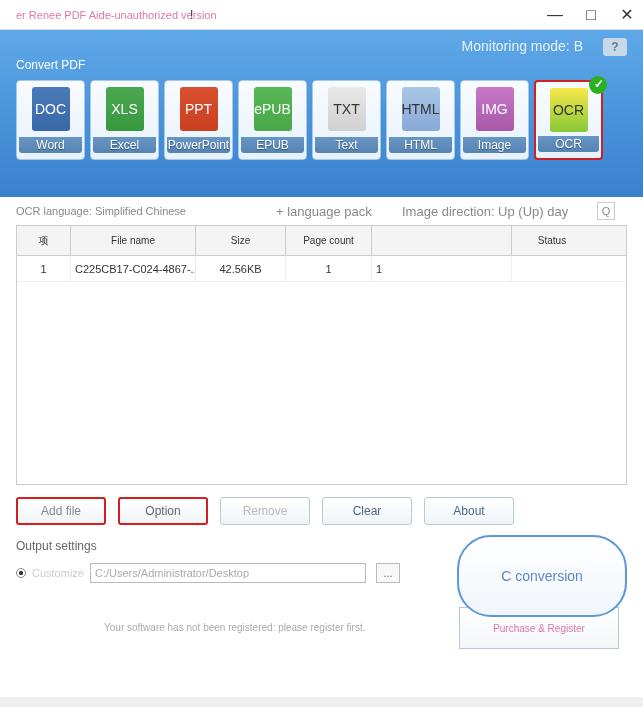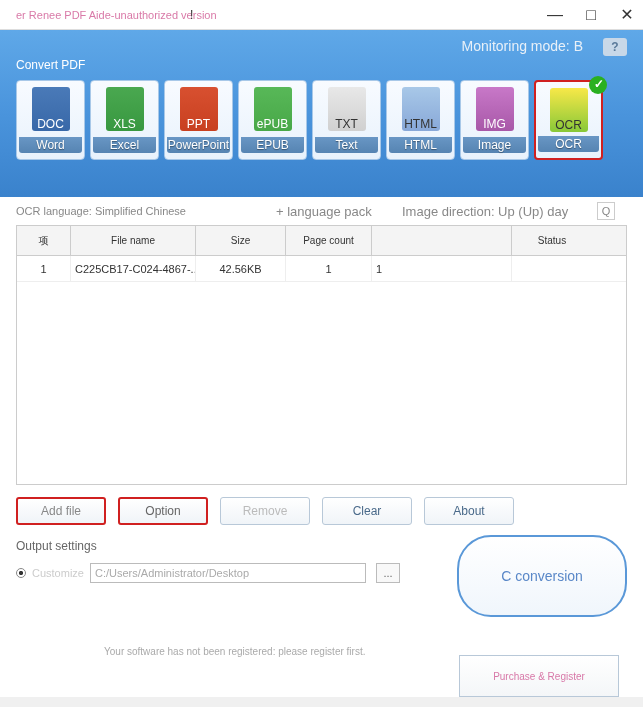--- a/index.html
+++ b/index.html
@@ -13,21 +13,21 @@
 
 .header { height: 167px; background: linear-gradient(180deg, #5fa8e8 0%, #4a94dc 50%, #3a82cc 100%); padding: 8px 16px; position: relative; }
 .monitor-mode { position: absolute; top: 8px; right: 60px; color: #e8f0f8; font-size: 14px; }
 .help-icon { position: absolute; top: 8px; right: 16px; width: 24px; height: 18px; background: #c8d8e8; border-radius: 3px; display: flex; align-items: center; justify-content: center; color: #5a7a9a; font-size: 12px; font-weight: bold; }
 .convert-title { color: #fff; font-size: 12px; margin-top: 20px; margin-bottom: 8px; }
 .format-row { display: flex; gap: 5px; }
 .format-tile { width: 69px; height: 80px; background: linear-gradient(180deg, #f8fbff 0%, #e8f2fc 100%); border: 1px solid #a8c8e8; border-radius: 4px; display: flex; flex-direction: column; align-items: center; justify-content: space-between; padding: 6px 2px; cursor: pointer; }
 .format-tile.selected { border: 2px solid #d02020; position: relative; }
 .format-tile.selected::after { content: ''; position: absolute; top: -6px; right: -6px; width: 18px; height: 18px; background: #2ab020; border-radius: 50%; }
 .format-tile.selected::before { content: '✓'; position: absolute; top: -5px; right: -3px; color: #fff; font-size: 12px; z-index: 1; font-weight: bold; }
-.format-icon { width: 38px; height: 44px; border-radius: 3px; display: flex; flex-direction: column; align-items: center; justify-content: flex-end; font-size: 12px; }
+.format-icon { width: 38px; height: 44px; border-radius: 3px; display: flex; flex-direction: column; align-items: center; justify-content: center; font-size: 14px; }
 .doc-icon { background: linear-gradient(180deg, #4a7ab8 0%, #3868a8 100%); color: #fff; }
 .xls-icon { background: linear-gradient(180deg, #4aa850 0%, #389840 100%); color: #fff; }
 .ppt-icon { background: linear-gradient(180deg, #d85030 0%, #c84020 100%); color: #fff; }
 .epub-icon { background: linear-gradient(180deg, #58b858 0%, #48a848 100%); color: #fff; }
 .txt-icon { background: linear-gradient(180deg, #e8e8e8 0%, #d0d0d0 100%); color: #333; }
 .html-icon { background: linear-gradient(180deg, #a8c8e8 0%, #88a8d8 100%); color: #333; }
 .img-icon { background: linear-gradient(180deg, #c878c8 0%, #a858a8 100%); color: #fff; }
 .ocr-icon { background: linear-gradient(180deg, #f8e848 0%, #88c838 100%); color: #333; }
 .format-label { color: #fff; font-size: 12px; text-shadow: 0 1px 1px rgba(0,0,0,0.4); background: transparent; width: 100%; text-align: center; padding: 1px 0; }
 .format-tile .format-label { background: linear-gradient(180deg, rgba(90,140,190,0.9), rgba(70,120,170,0.9)); border-radius: 0 0 3px 3px; }
@@ -60,21 +60,21 @@
 .radio { width: 10px; height: 10px; border: 1px solid #888; border-radius: 50%; display: inline-block; }
 .radio.filled { background: radial-gradient(circle, #333 35%, transparent 40%); }
 .path-input { width: 276px; height: 20px; border: 1px solid #bbb; padding: 0 4px; font-size: 11px; color: #aaa; background: #fff; }
 .browse-btn { width: 24px; height: 20px; border: 1px solid #bbb; background: #f8f8f8; font-size: 11px; color: #666; display: inline-flex; align-items: center; justify-content: center; margin-left: 4px; cursor: pointer; }
 .custom-label { color: #ccc; font-size: 11px; }
 
 .convert-btn { position: absolute; right: 0; top: -4px; width: 170px; height: 82px; border: 2px solid #5a98d8; border-radius: 34px; background: linear-gradient(180deg, #fff, #f0f6fc); display: flex; align-items: center; justify-content: center; color: #5a88c8; font-size: 14px; cursor: pointer; }
 
 .footer { margin-top: 24px; display: flex; align-items: center; justify-content: space-between; padding: 0 8px; }
 .reg-msg { font-size: 10px; color: #aaa; max-width: 300px; line-height: 12px; margin-left: 80px; }
-.reg-btn { width: 160px; height: 42px; border: 1px solid #b8c8d8; background: linear-gradient(180deg, #fff, #f4f6f8); display: flex; align-items: center; justify-content: center; font-size: 10px; color: #d878a8; line-height: 11px; text-align: center; cursor: pointer; margin-top: 48px; }
+.reg-btn { width: 160px; height: 42px; border: 1px solid #b8c8d8; background: linear-gradient(180deg, #fff, #f4f6f8); display: flex; align-items: center; justify-content: center; font-size: 10px; color: #d878a8; line-height: 11px; text-align: center; cursor: pointer; }
 </style>
 </head>
 <body>
 
 <div class="title-bar">
   <div class="title-text">er Renee PDF Aide-unauthorized version</div>
   <div class="title-mark">!</div>
   <div class="win-controls">
     <div class="win-btn">—</div>
     <div class="win-btn">□</div>

